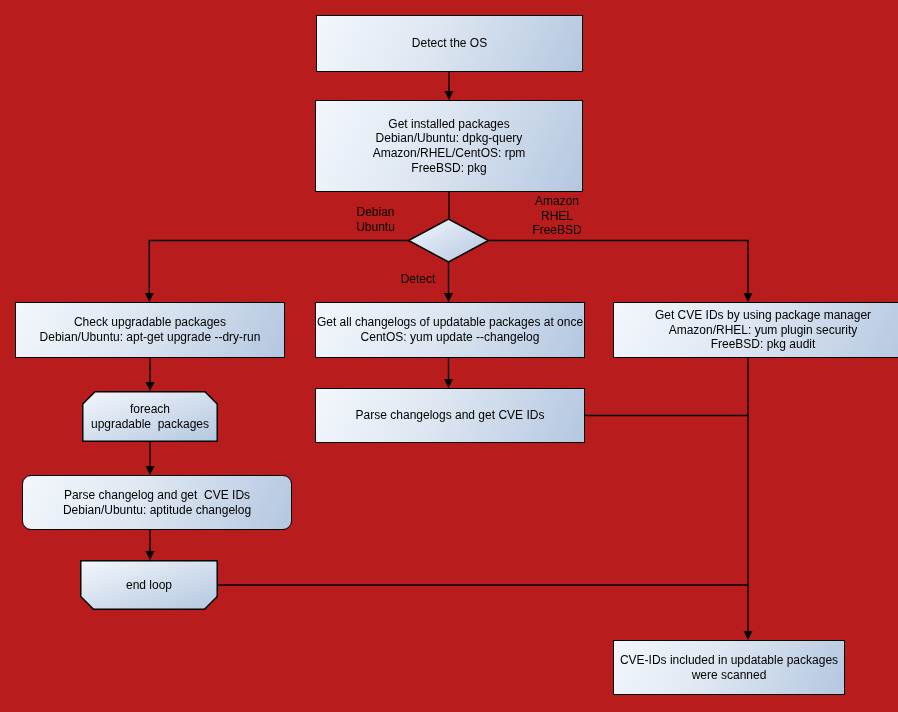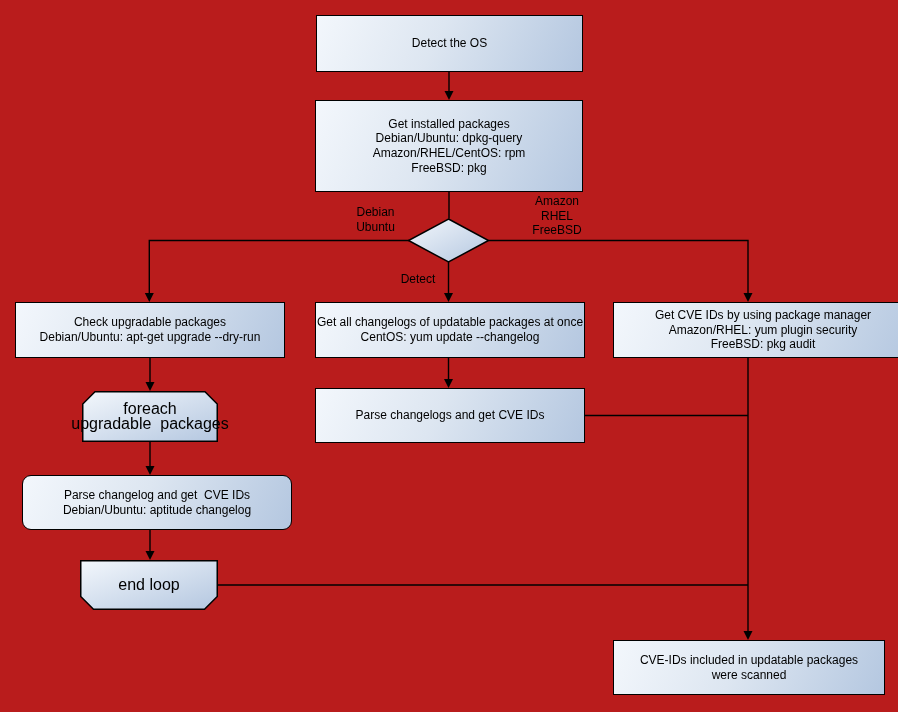--- a/index.html
+++ b/index.html
@@ -11,21 +11,21 @@
   .node {
     position:absolute; box-sizing:border-box;
     border:1.5px solid #000;
     background:linear-gradient(115deg, #f3f7fc 0%, #dde6f1 45%, #b4c7e0 100%);
     display:flex; flex-direction:column; align-items:center; justify-content:center;
     font-size:12px; line-height:14.6px; text-align:center;
   }
   .loopnode {
     position:absolute; box-sizing:border-box;
     display:flex; flex-direction:column; align-items:center; justify-content:center;
-    font-size:16px; line-height:14.6px; text-align:center;
+    font-size:12px; line-height:14.6px; text-align:center;
   }
   .loopnode svg { position:absolute; left:0; top:0; overflow:visible; }
   .loopnode .line { position:relative; }
   .line { white-space:pre; }
   .edge-label {
     position:absolute; font-size:12px; line-height:14.6px; text-align:center;
   }
 </style>
 </head>
 <body>
@@ -96,21 +96,21 @@
   <div class="node" style="left:315px; top:388px; width:270px; height:55px;">
     <div class="line">Parse changelogs and get CVE IDs</div>
   </div>
 
   <div class="node" style="left:613px; top:302px; width:300px; height:56px;">
     <div class="line">Get CVE IDs by using package manager</div>
     <div class="line">Amazon/RHEL: yum plugin security</div>
     <div class="line">FreeBSD: pkg audit</div>
   </div>
 
-  <div class="node" style="left:613px; top:640px; width:272px; height:55px;">
+  <div class="node" style="left:613px; top:640px; width:232px; height:55px;">
     <div class="line">CVE-IDs included in updatable packages</div>
     <div class="line">were scanned</div>
   </div>
 
   <div class="loopnode" style="left:82px; top:391px; width:136px; height:51px;">
     <svg width="136" height="51" viewBox="0 0 136 51" xmlns="http://www.w3.org/2000/svg">
       <defs>
         <linearGradient id="gradA" x1="0" y1="0" x2="1" y2="1">
           <stop offset="0" stop-color="#f3f7fc"></stop>
           <stop offset="1" stop-color="#b4c7e0"></stop>

